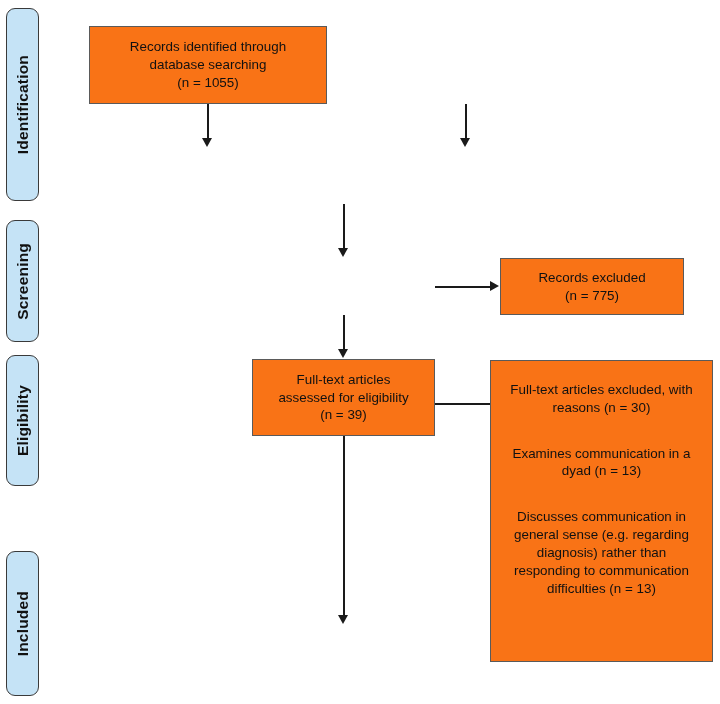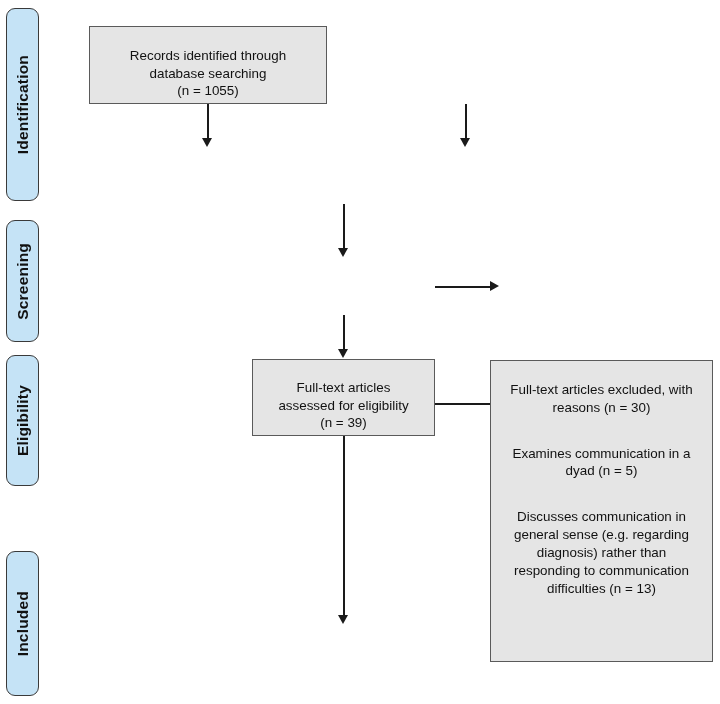--- a/index.html
+++ b/index.html
@@ -36,24 +36,24 @@
     font-weight: bold;
     color: #111111;
     letter-spacing: 0.2px;
     white-space: nowrap;
   }
 
   
   .flow-box {
     position: absolute;
     box-sizing: border-box;
-    background: #e5e5e5;
+    background: #f97316;
     border: 1.6px solid #5a5a5a;
     display: flex;
-    align-items: flex-end;
+    align-items: center;
     justify-content: center;
     text-align: center;
     padding: 3px 6px;
   }
   .flow-box .box-text {
     font-size: 13.4px;
     line-height: 1.32;
     color: #111111;
     white-space: pre-line;
   }
@@ -129,38 +129,42 @@
   <div class="arrow-down" style="left:460px; top:138px;"></div>
 
 
   <div class="v-line" style="left:343px; top:204px; height:45px;"></div>
   <div class="arrow-down" style="left:338px; top:248px;"></div>
 
 
   <div class="h-line" style="left:435px; top:286px; width:56px;"></div>
   <div class="arrow-right" style="left:490px; top:281px;"></div>
 
+  <div class="flow-box" style="left:500px; top:258px; width:184px; height:57px;">
+    <span class="box-text">Records excluded
+(n = 775)</span>
+  </div>
 
   <div class="v-line" style="left:343px; top:315px; height:35px;"></div>
   <div class="arrow-down" style="left:338px; top:349px;"></div>
 
   <div class="flow-box" style="left:252px; top:359px; width:183px; height:77px;">
     <span class="box-text">Full-text articles
 assessed for eligibility
 (n =  39)</span>
   </div>
 
   <div class="h-line" style="left:435px; top:403px; width:56px;"></div>
   <div class="arrow-right" style="left:490px; top:398px;"></div>
 
   <div class="flow-box reasons-box" style="left:490px; top:360px; width:223px; height:302px;">
     <p class="reason-para">Full-text articles excluded, with
 reasons (n =  30)</p>
     <p class="reason-para">Examines communication in a
-dyad (n = 5)</p>
+dyad (n = 13)</p>
     <p class="reason-para">Discusses communication in
 general sense (e.g. regarding
 diagnosis) rather than
 responding to communication
 difficulties (n = 13)</p>
   </div>
 
   <div class="v-line" style="left:343px; top:436px; height:181px;"></div>
   <div class="arrow-down" style="left:338px; top:615px;"></div>
 

